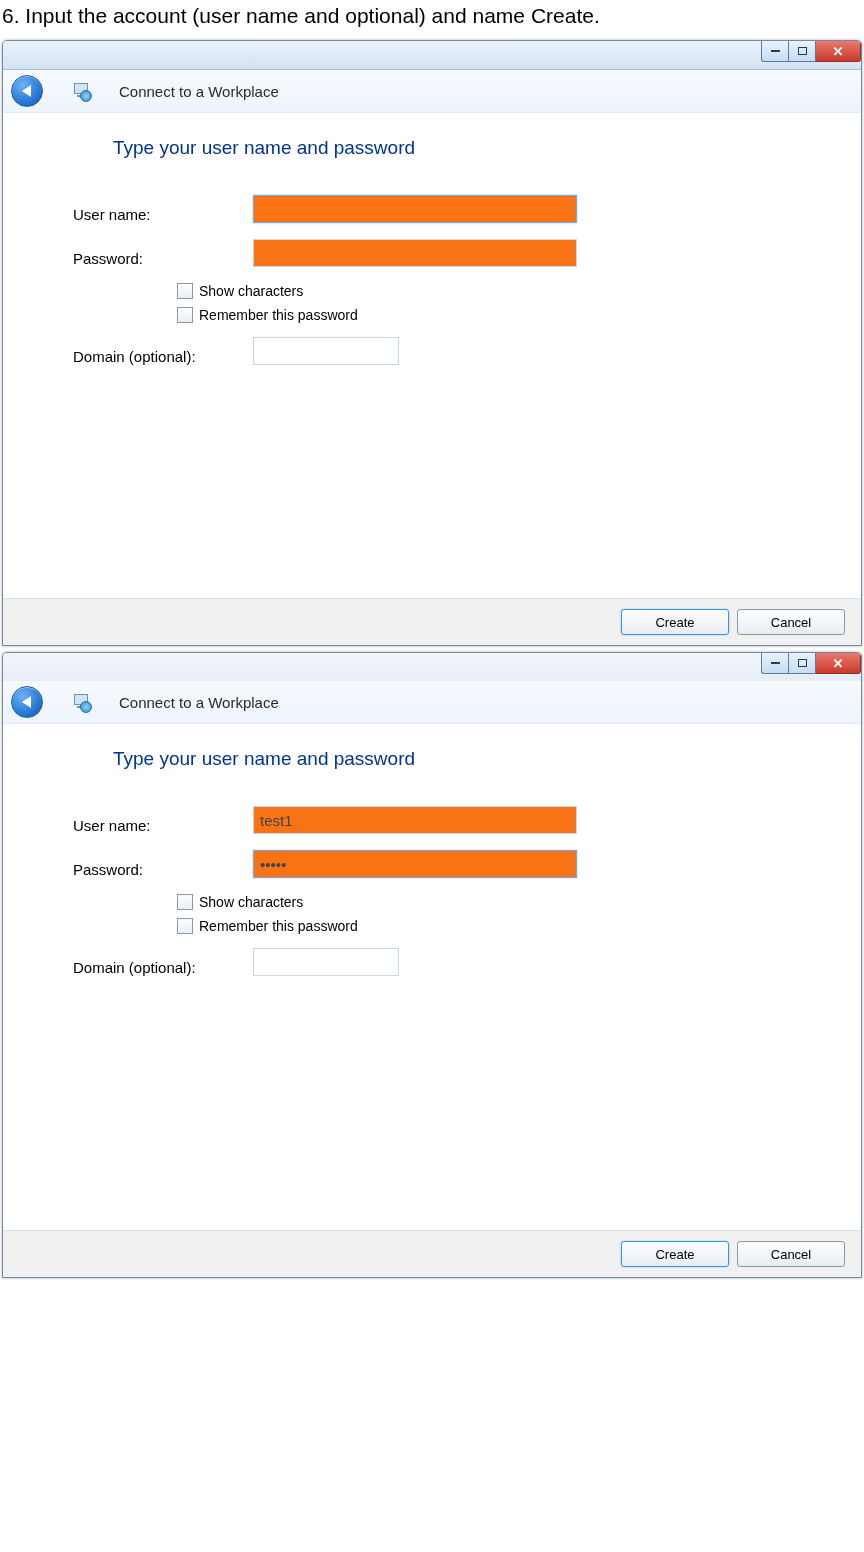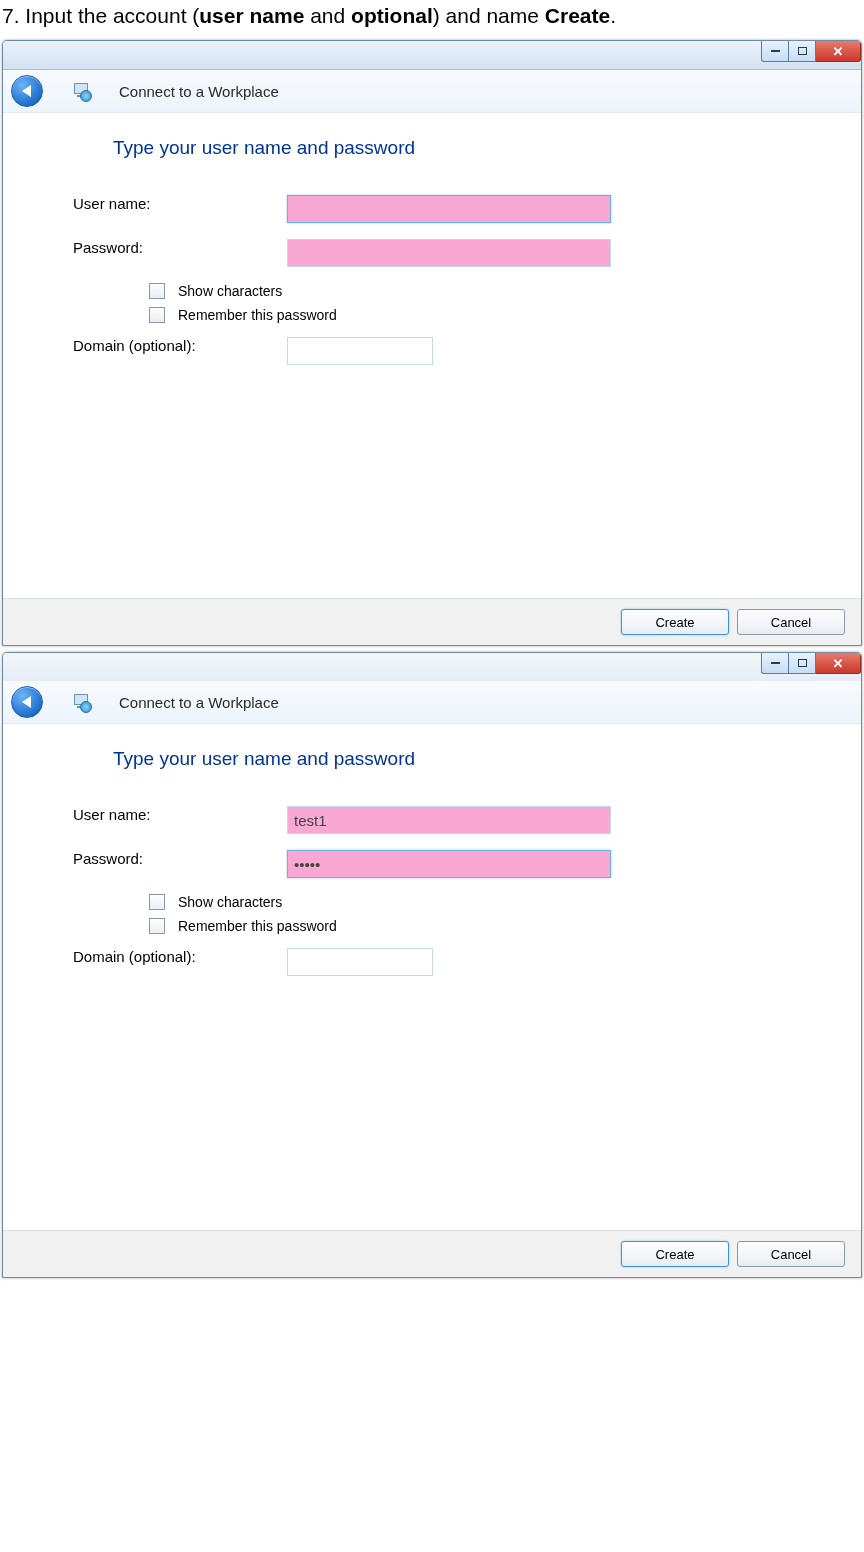--- a/index.html
+++ b/index.html
@@ -12,21 +12,21 @@
     .page {
       padding: 2px 2px 0 2px;
     }
     .instruction {
       font-size: 21px;
       color: #000;
       margin-left: 0;
       margin-top: 2px;
       margin-bottom: 12px;
     }
-    .bold { font-weight: bold; }
+    .bold { font-weight: normal; }
 
     .window-wrap {
       position: relative;
       margin-bottom: 6px;
       border: 1px solid #6d8aa8;
       box-shadow: 0 0 3px rgba(0,0,0,0.35);
       border-radius: 5px 5px 0 0;
       overflow: hidden;
       background: #fff;
     }
@@ -145,48 +145,47 @@
       padding: 24px 40px 10px 70px;
     }
     .heading {
       color: #003399;
       font-size: 19px;
       margin-bottom: 36px;
       margin-left: 40px;
     }
     .form-row {
       display: flex;
-      align-items: flex-start;
+      align-items: flex-end;
       margin-bottom: 16px;
-      gap: 34px;
     }
     .form-label {
       width: 180px;
       font-size: 15px;
       color: #000;
     }
     .text-input {
       width: 310px;
       height: 26px;
       border: 1px solid #c6d7e8;
-      background: #f9a8d4;
+      background: #f97316;
       font-size: 15px;
       padding: 0 6px;
       color: #444;
     }
     .text-input.focused {
       border: 1px solid #6faeea;
       box-shadow: 0 0 2px #9cc9f0;
     }
     .check-row {
       display: flex;
       align-items: flex-end;
-      margin-left: 76px;
+      margin-left: 104px;
       margin-bottom: 8px;
-      gap: 13px;
+      gap: 6px;
     }
     .chk {
       width: 14px;
       height: 14px;
       border: 1px solid #8b98a7;
       background: linear-gradient(#fdfefe, #e9eef4);
     }
     .chk-label {
       font-size: 14px;
       color: #000;
@@ -243,21 +242,21 @@
       background: linear-gradient(#f2f6fa, #e6edf5);
       position: relative;
     }
   </style>
 </head>
 <body>
 
 <div class="page">
 
   <div class="instruction">
-    <span>7. Input the account (</span><span class="bold">user name</span><span> and </span><span class="bold">optional</span><span>) and name </span><span class="bold">Create</span><span>.</span>
+    <span>6. Input the account (</span><span class="bold">user name</span><span> and </span><span class="bold">optional</span><span>) and name </span><span class="bold">Create</span><span>.</span>
   </div>
 
   <div class="window-wrap window-1">
     <div class="titlebar">
       <div class="win-controls">
         <div class="win-btn min"></div>
         <div class="win-btn max"></div>
         <div class="win-btn close">✕</div>
       </div>
     </div>

